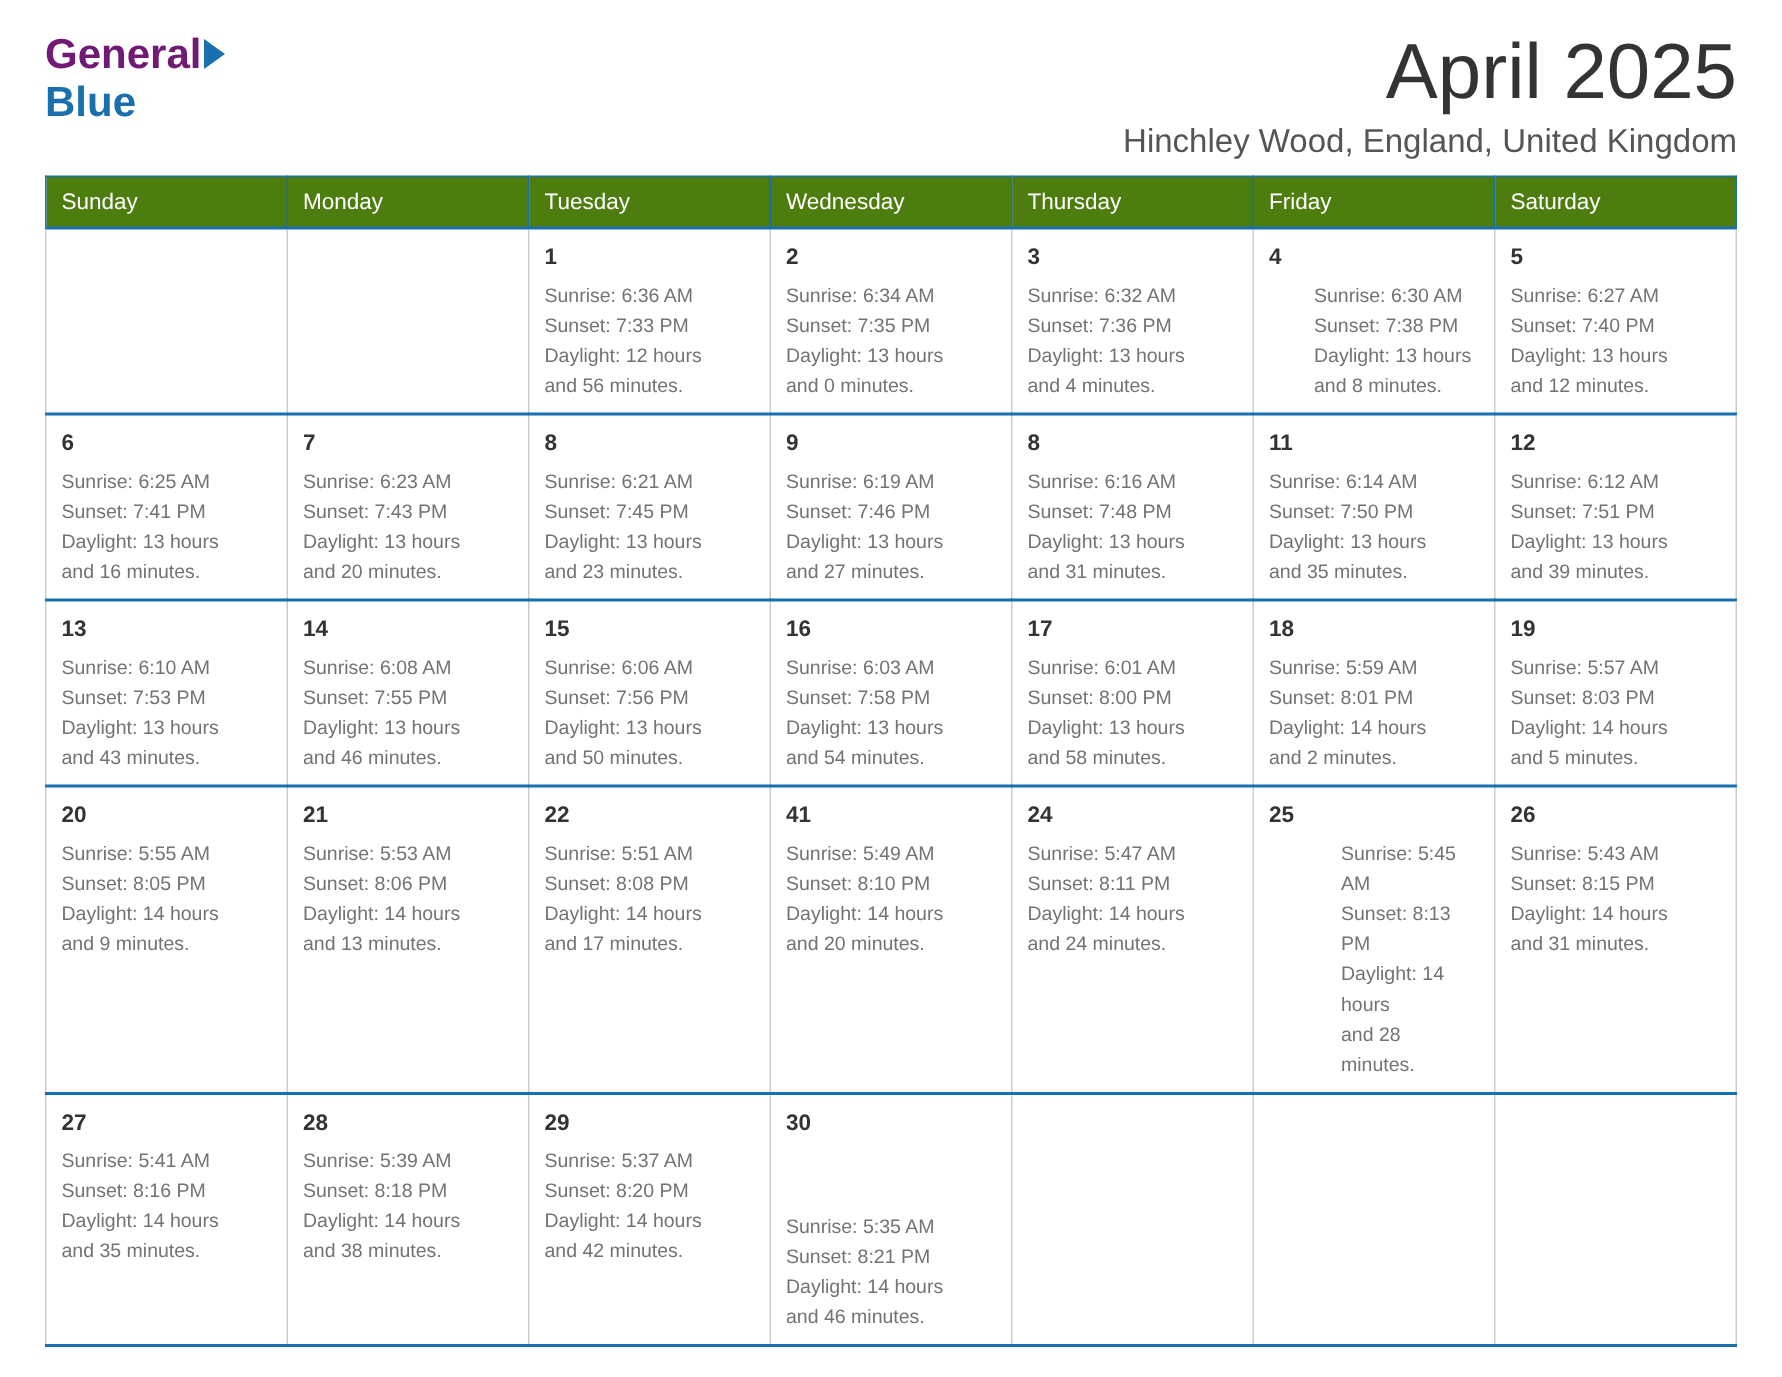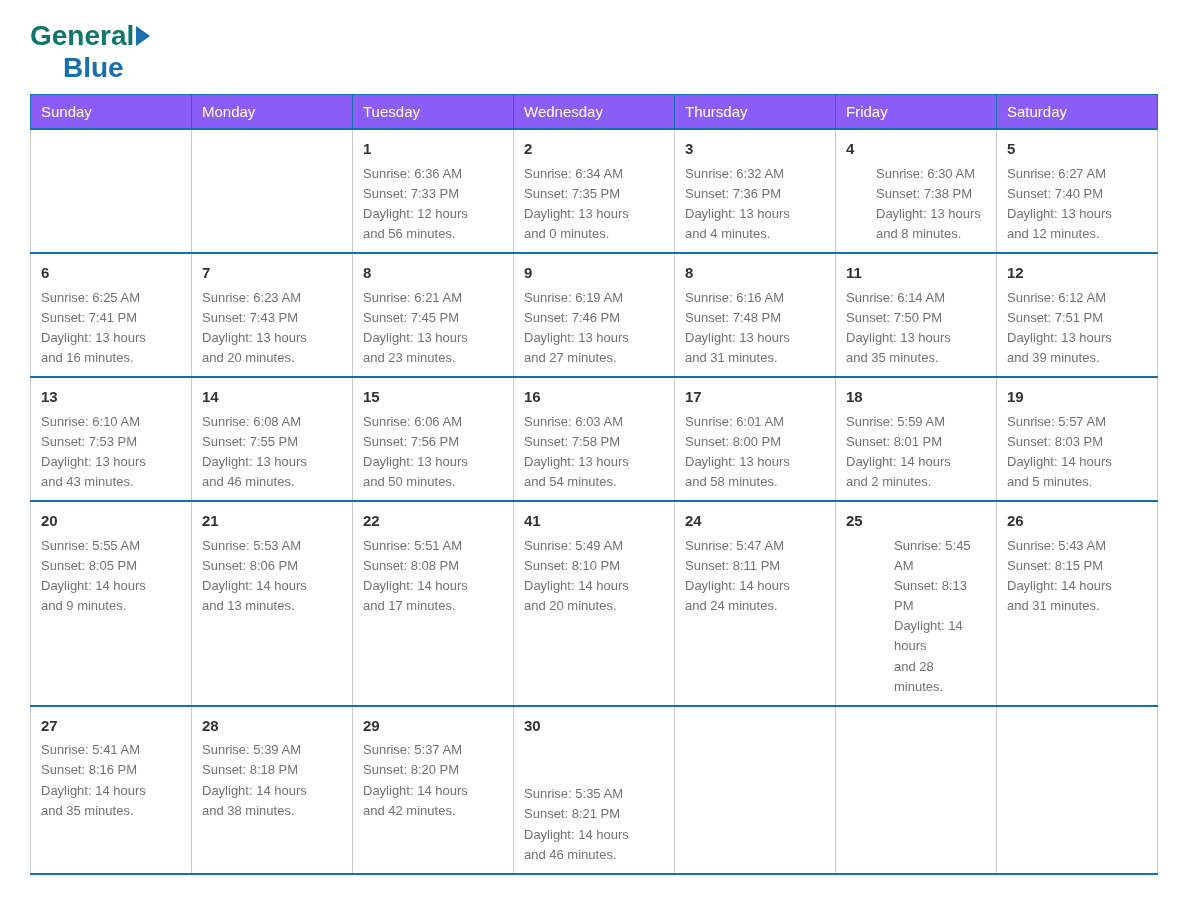--- a/index.html
+++ b/index.html
@@ -30,21 +30,21 @@
       font-size: 22px;
       color: #555;
       margin-top: 4px;
     }
     .calendar {
       width: 100%;
       border-collapse: collapse;
       margin-top: 10px;
     }
     .calendar th {
-      background-color: #8b5cf6;
+      background-color: #4d7c0f;
       color: #fff;
       padding: 8px 10px;
       font-size: 15px;
       font-weight: normal;
       text-align: left;
       border: 1px solid #1a6faf;
       margin-top: 20px;
     }
     .calendar td {
       vertical-align: top;
@@ -67,21 +67,21 @@
     }
     .calendar tr {
       border-bottom: 2px solid #1a6faf;
     }
     .empty-cell {
       background: #fff;
     }
     .logo-text-general {
       font-size: 28px;
       font-weight: bold;
-      color: #0f766e;
+      color: #701a75;
     }
     .logo-arrow {
       width: 0;
       height: 0;
       border-top: 10px solid transparent;
       border-bottom: 10px solid transparent;
       border-left: 14px solid #1a6faf;
       display: inline-block;
       margin-left: 2px;
     }
@@ -95,36 +95,39 @@
       display: flex;
       flex-direction: column;
     }
     .logo-line1 {
       display: flex;
       align-items: center;
     }
     .logo-line2 {
       display: flex;
       align-items: center;
-      margin-left: 33px;
     }
   </style>
 </head>
 <body>
 
 <div class="header-area">
   <div class="logo-wrapper">
     <div class="logo-line1">
       <span class="logo-text-general">General</span>
       <span class="logo-arrow"></span>
     </div>
     <div class="logo-line2">
       <span class="logo-text-blue">Blue</span>
     </div>
   </div>
+  <div class="title-area">
+    <div class="month-title">April 2025</div>
+    <div class="location-title">Hinchley Wood, England, United Kingdom</div>
+  </div>
 </div>
 
 <table class="calendar">
   <thead>
     <tr id="calendar-header-row">
     <th>Sunday</th>
         <th>Monday</th>
         <th>Tuesday</th>
         <th>Wednesday</th>
         <th>Thursday</th>

